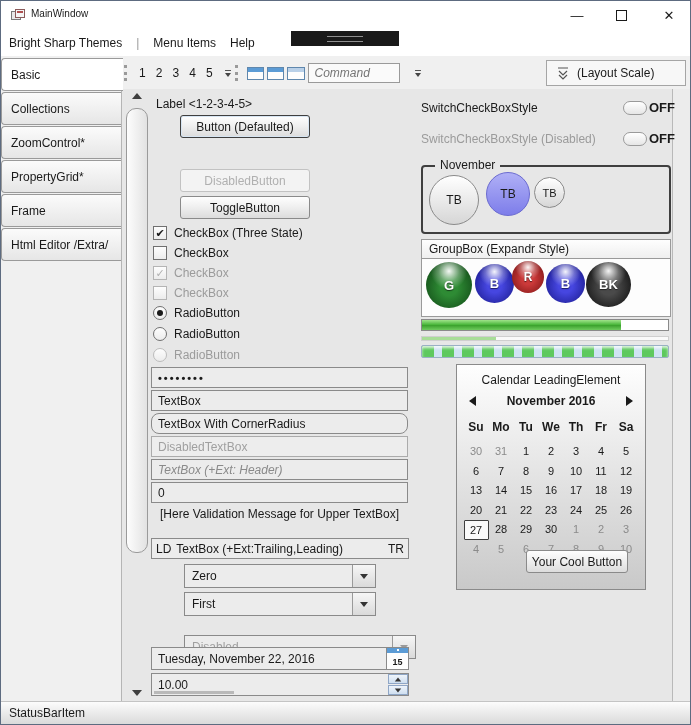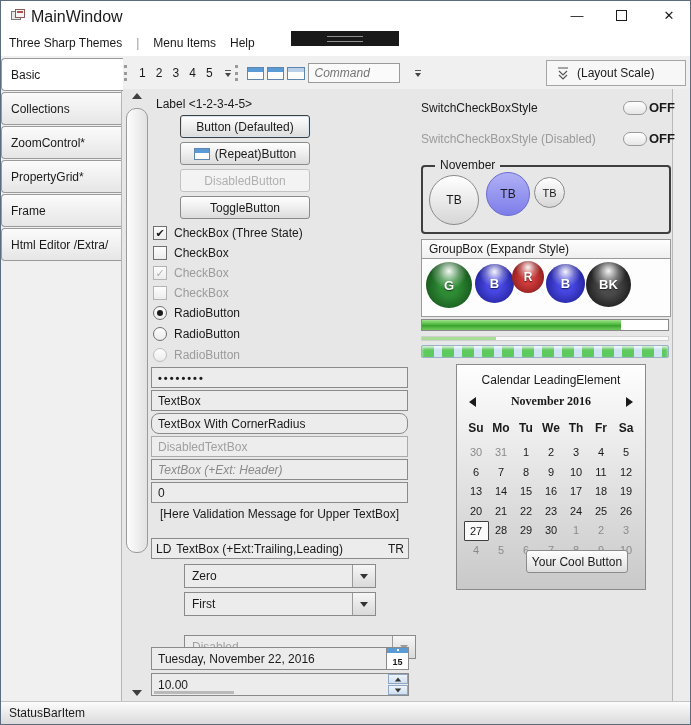--- a/index.html
+++ b/index.html
@@ -1,21 +1,21 @@
 <!DOCTYPE html>
 <html><head>
 <meta charset="utf-8">
 <style>
   html,body{margin:0;padding:0;background:#cfcfcf;}
   body{font-family:"Liberation Sans",sans-serif;color:#1a1a1a;-webkit-font-smoothing:antialiased;}
   .win{position:relative;width:691px;height:725px;background:#f0f0f0;border:1px solid #5d6b80;box-sizing:border-box;overflow:hidden;}
   .abs{position:absolute;}
   
   .titlebar{left:0;top:0;width:689px;height:28px;background:#fff;}
-  .wtitle{left:30px;top:7px;font-size:16px;}
+  .wtitle{left:30px;top:7px;font-size:10px;}
   .wbtn{top:0;width:34px;height:28px;display:flex;align-items:center;justify-content:center;font-size:13px;cursor:default;}
   .maxbox{width:9px;height:9px;border:1px solid #1a1a1a;}
   .menubar{left:0;top:28px;width:689px;height:27px;background:#fff;display:flex;align-items:center;gap:14px;padding-left:8px;box-sizing:border-box;font-size:12px;}
   .menusep{color:#9a9a9a;}
   .menugrip{left:290px;top:30px;width:108px;height:15px;background:#191919;display:flex;align-items:center;justify-content:center;}
   .menugrip span{width:36px;height:4px;border-top:1px solid #8f8f8f;border-bottom:1px solid #8f8f8f;}
   
   .toolrow{left:0;top:55px;width:689px;height:33px;background:#f0f0f0;}
   .tbar{position:absolute;top:58px;height:28px;display:flex;align-items:center;gap:3px;}
   .grip{width:3px;height:16px;border-left:3px dotted #9a9a9a;margin-right:3px;}
@@ -65,21 +65,21 @@
   .expbody{background:#fdfdfd;border:1px solid #9a9a9a;border-top:none;box-sizing:border-box;}
   .sphere{border-radius:50%;display:flex;align-items:center;justify-content:center;color:#fff;font-weight:bold;font-size:13px;text-shadow:0 1px 1px rgba(0,0,0,.6);box-sizing:border-box;}
   .pbar{border:1px solid #8a8a8a;background:#fff;box-sizing:border-box;overflow:hidden;}
   .pfill{height:100%;background:linear-gradient(#9fe38a,#4db83e 45%,#3da32f 55%,#6ecb5d);}
   .pbar2{border:1px solid #cfcfcf;background:#fafafa;box-sizing:border-box;}
   .pfill2{height:100%;background:#a8dd98;}
   .pbar3{border:1px solid #9ab0c4;background:repeating-linear-gradient(90deg,#5ec95e 0 12px,#cfe3f2 12px 20px);background-color:#cfe3f2;box-sizing:border-box;border-radius:2px;box-shadow:inset 0 2px 3px rgba(255,255,255,.8);}
   .calendar{background:linear-gradient(#fefefe,#c9c9c9);border:1px solid #8a8a8a;box-sizing:border-box;}
   .cal-title{text-align:center;font-size:12px;padding-top:8px;}
   .cal-nav{display:flex;align-items:center;justify-content:space-between;padding:7px 12px 0 12px;}
-  .cal-month{font-size:12px;font-weight:bold;font-family:Liberation Serif, serif;}
+  .cal-month{font-size:12px;font-weight:bold;}
   .tri-l{width:0;height:0;border-top:5px solid transparent;border-bottom:5px solid transparent;border-right:7px solid #1a1a1a;}
   .tri-r{width:0;height:0;border-top:5px solid transparent;border-bottom:5px solid transparent;border-left:7px solid #1a1a1a;}
   .cal-week,.cal-grid{display:grid;grid-template-columns:repeat(7,25px);justify-content:center;}
   .cal-week{margin-top:12px;}
   .cal-h{font-size:12px;font-weight:bold;text-align:center;height:18px;}
   .cal-grid{margin-top:4px;}
   .cal-d{font-size:11px;text-align:center;height:19.5px;line-height:19px;box-sizing:border-box;}
   .cal-d.mut{color:#8b8b8b;}
   .cal-d.sel{border:1px solid #3f3f3f;background:#fafafa;border-radius:1px;}
   
@@ -114,21 +114,21 @@
       </div>
     <div class="abs wbtn" style="left:603px">
         <span class="maxbox"></span>
       </div>
     <div class="abs wbtn" style="left:651px">
         <span>✕</span>
       </div>
   </div>
 
   <div class="abs menubar">
-    <span>Three Sharp Themes</span>
+    <span>Bright Sharp Themes</span>
     <span class="menusep">|</span>
     <span>Menu Items</span>
     <span>Help</span>
   </div>
   <div class="abs menugrip">
       <span></span>
     </div>
 
   <div class="abs toolrow"></div>
   <div class="tbar" style="left:123px;width:108px">
@@ -183,26 +183,20 @@
         <span class="tri-u"></span>
       </div>
     <div class="sbthumb"></div>
     <div class="sbarrow" style="bottom:0">
         <span class="tri-d"></span>
       </div>
   </div>
 
   <div class="abs" style="left:155px;top:96px;font-size:12px">Label &lt;1-2-3-4-5&gt;</div>
   <div class="abs btn def" style="left:152px;top:114px;width:130px;height:23px">Button (Defaulted)</div>
-  <div class="abs btn" style="left:152px;top:141px;width:130px;height:23px">
-    <span class="winicon" style="width:16px;height:12px">
-        <i></i>
-      </span>
-    <span>(Repeat)Button</span>
-  </div>
   <div class="abs btn dis" style="left:152px;top:168px;width:130px;height:23px">DisabledButton</div>
   <div class="abs btn" style="left:152px;top:195px;width:130px;height:23px">ToggleButton</div>
 
   <div class="abs cbrow" style="left:152px;top:225px">
     <span class="cbbox">✔</span>
     <span>CheckBox (Three State)</span>
   </div>
   <div class="abs cbrow" style="left:152px;top:245px">
     <span class="cbbox"></span>
     <span>CheckBox</span>

